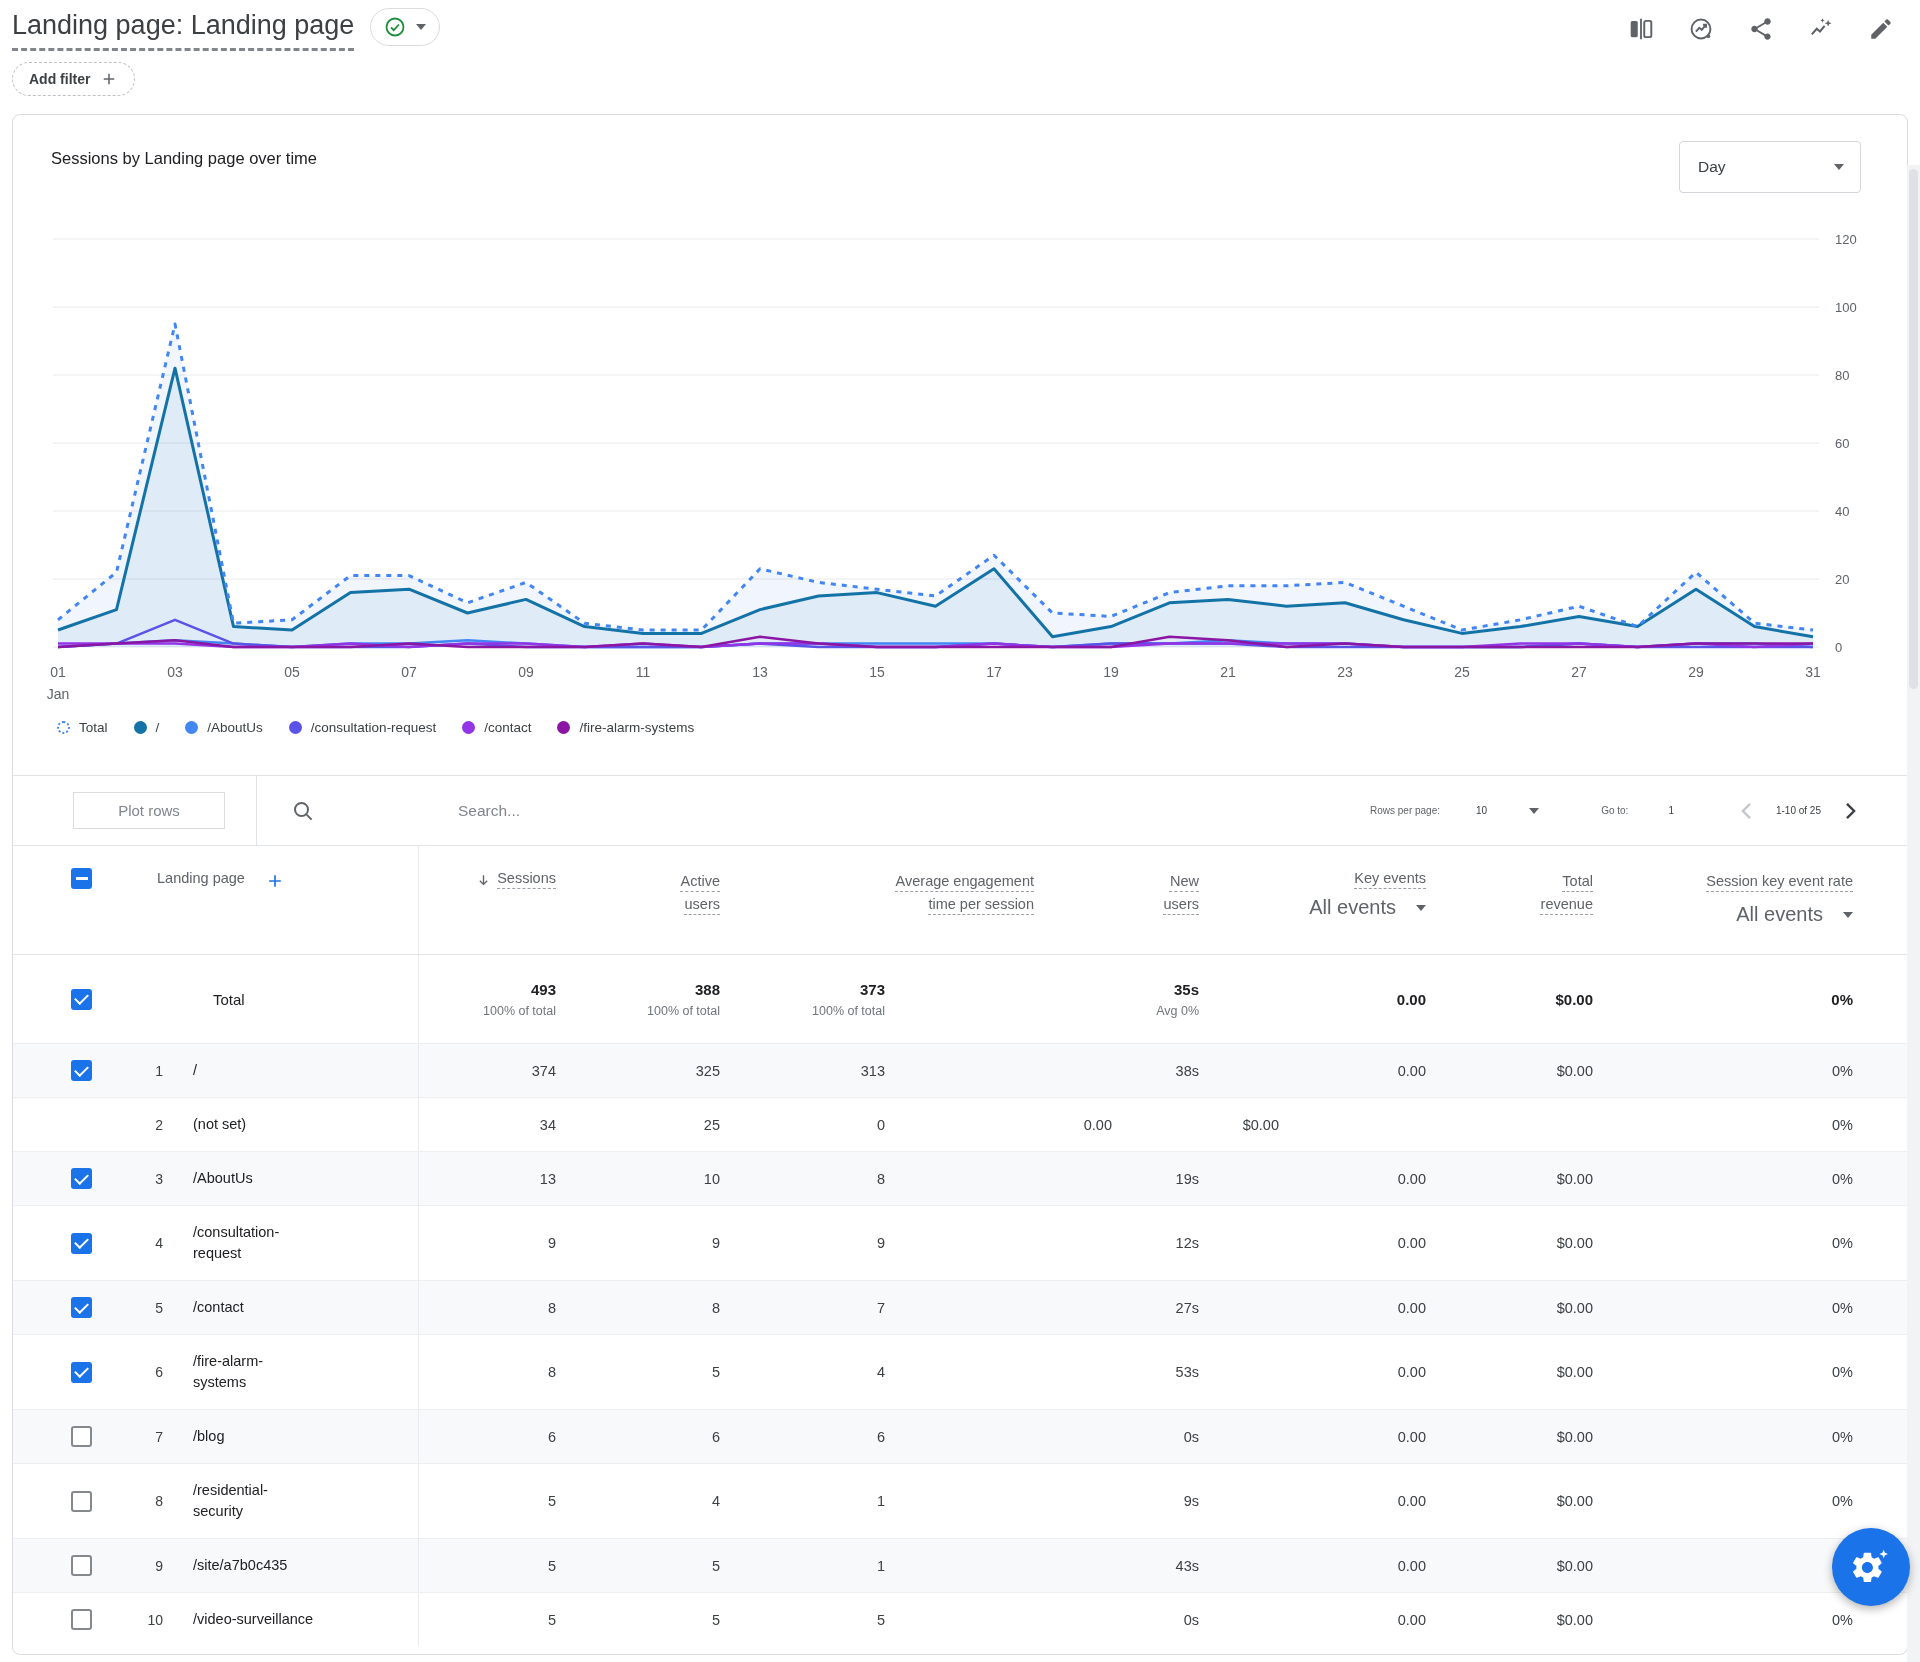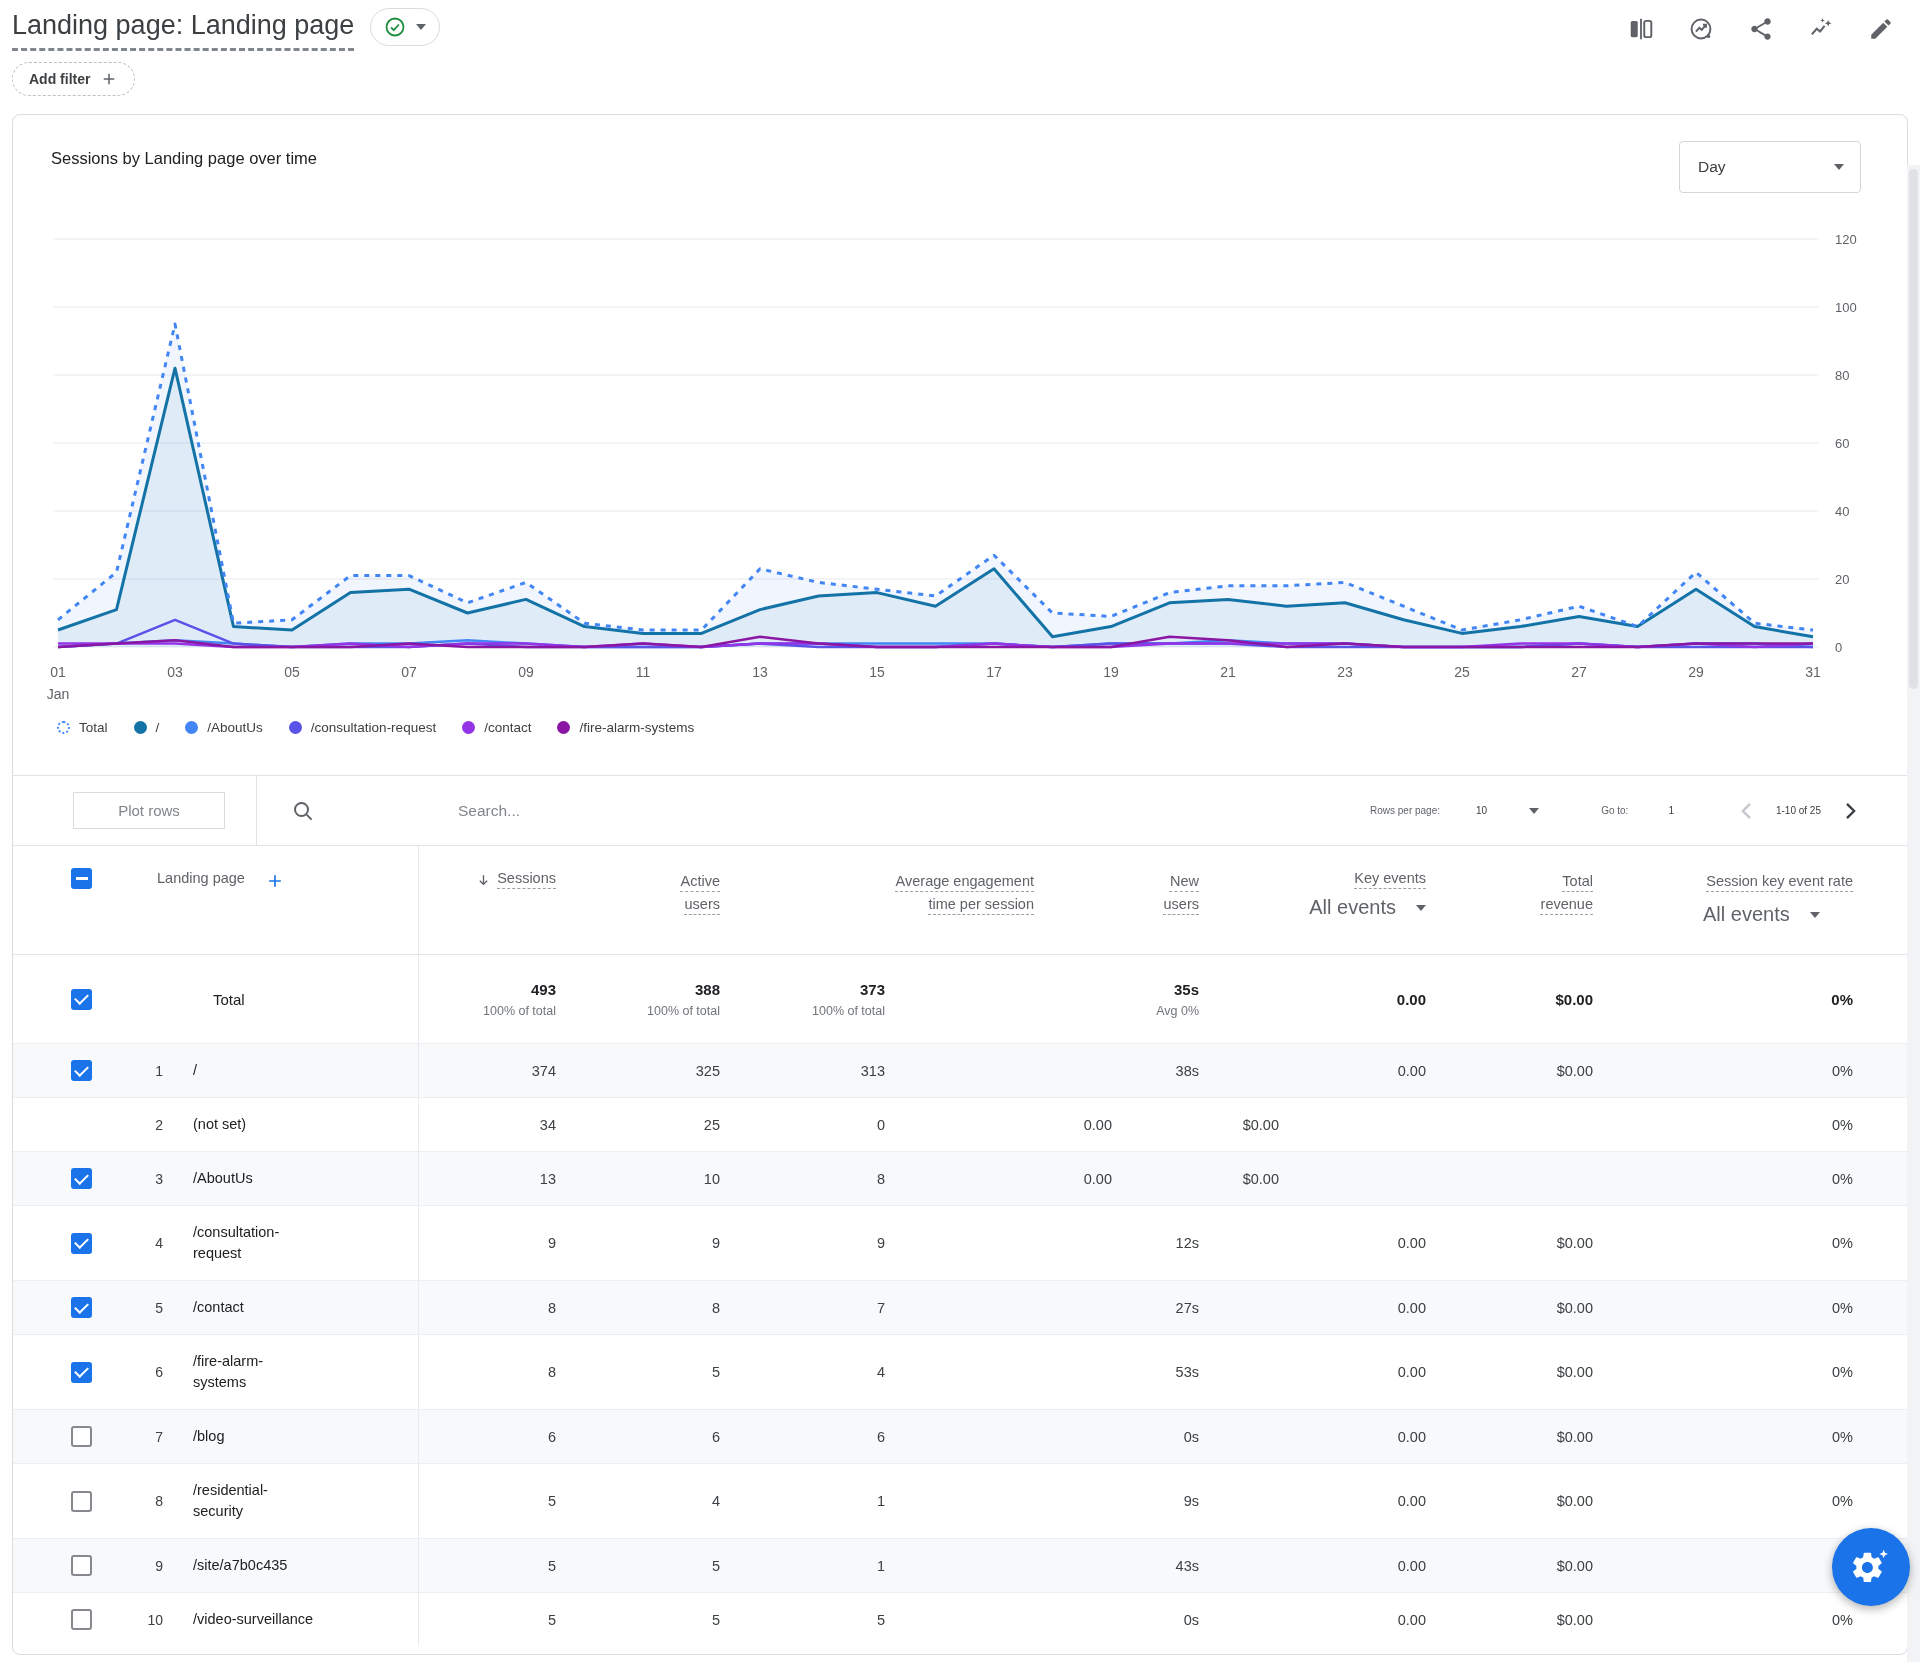--- a/index.html
+++ b/index.html
@@ -58,21 +58,21 @@
   .m4 { width:227px; flex:0 0 auto; }
   .m5 { width:167px; flex:0 0 auto; }
   .m6 { flex:1 1 auto; padding-right:54px; }
 
   .hrow .c { align-items:flex-start; padding-top:24px; color:#5f6368; font-size:14.5px; }
   .hrow .ccb { padding-top:22px; }
   .hlp { width:296px; flex:0 0 auto; border-right:1px solid #e9ebee; padding-left:34px; display:flex; gap:20px; align-items:flex-start; color:#5f6368; }
   .du { text-decoration:underline dashed #9aa0a6 1px; text-underline-offset:5px; }
   .wrapspan { display:inline-block; width:155px; text-align:right; line-height:23px; }
   .wrapspan2 { display:inline-block; width:150px; text-align:right; line-height:23px; }
-  .colstack { display:flex; flex-direction:column; }
+  .colstack { display:flex; flex-direction:column; align-items:flex-end; }
   .colstack .sub { margin-top:10px; display:flex; align-items:center; gap:20px; color:#5f6368; font-size:20px; text-decoration:none; }
   .sorthead { display:flex; align-items:flex-start; gap:5px; }
 
   .trow { min-height:53px; border-top:1px solid #eceef0; background:#fff; }
   .trow.stripe { background:#f8f9fa; }
   .trow.total { min-height:88px; border-top:none; }
   .trow.total .main { font-weight:700; font-size:15px; color:#202124; }
   .cellstack { display:flex; flex-direction:column; align-items:flex-end; gap:6px; }
   .cellstack .subv { font-size:12.5px; color:#70757a; font-weight:400; }
   .trow .cpage { padding-top:16px; padding-bottom:16px; align-items:center; }
@@ -421,20 +421,23 @@
         </div>
         <div class="c num m0">
           <span class="val">13</span>
         </div>
         <div class="c num m1">
           <span class="val">10</span>
         </div>
         <div class="c num m2">
           <span class="val">8</span>
         </div>
+        <div class="c num m3">
+          <span class="val">19s</span>
+        </div>
         <div class="c num m4">
           <span class="val">0.00</span>
         </div>
         <div class="c num m5">
           <span class="val">$0.00</span>
         </div>
         <div class="c num m6">
           <span class="val">0%</span>
         </div>
       </div>

